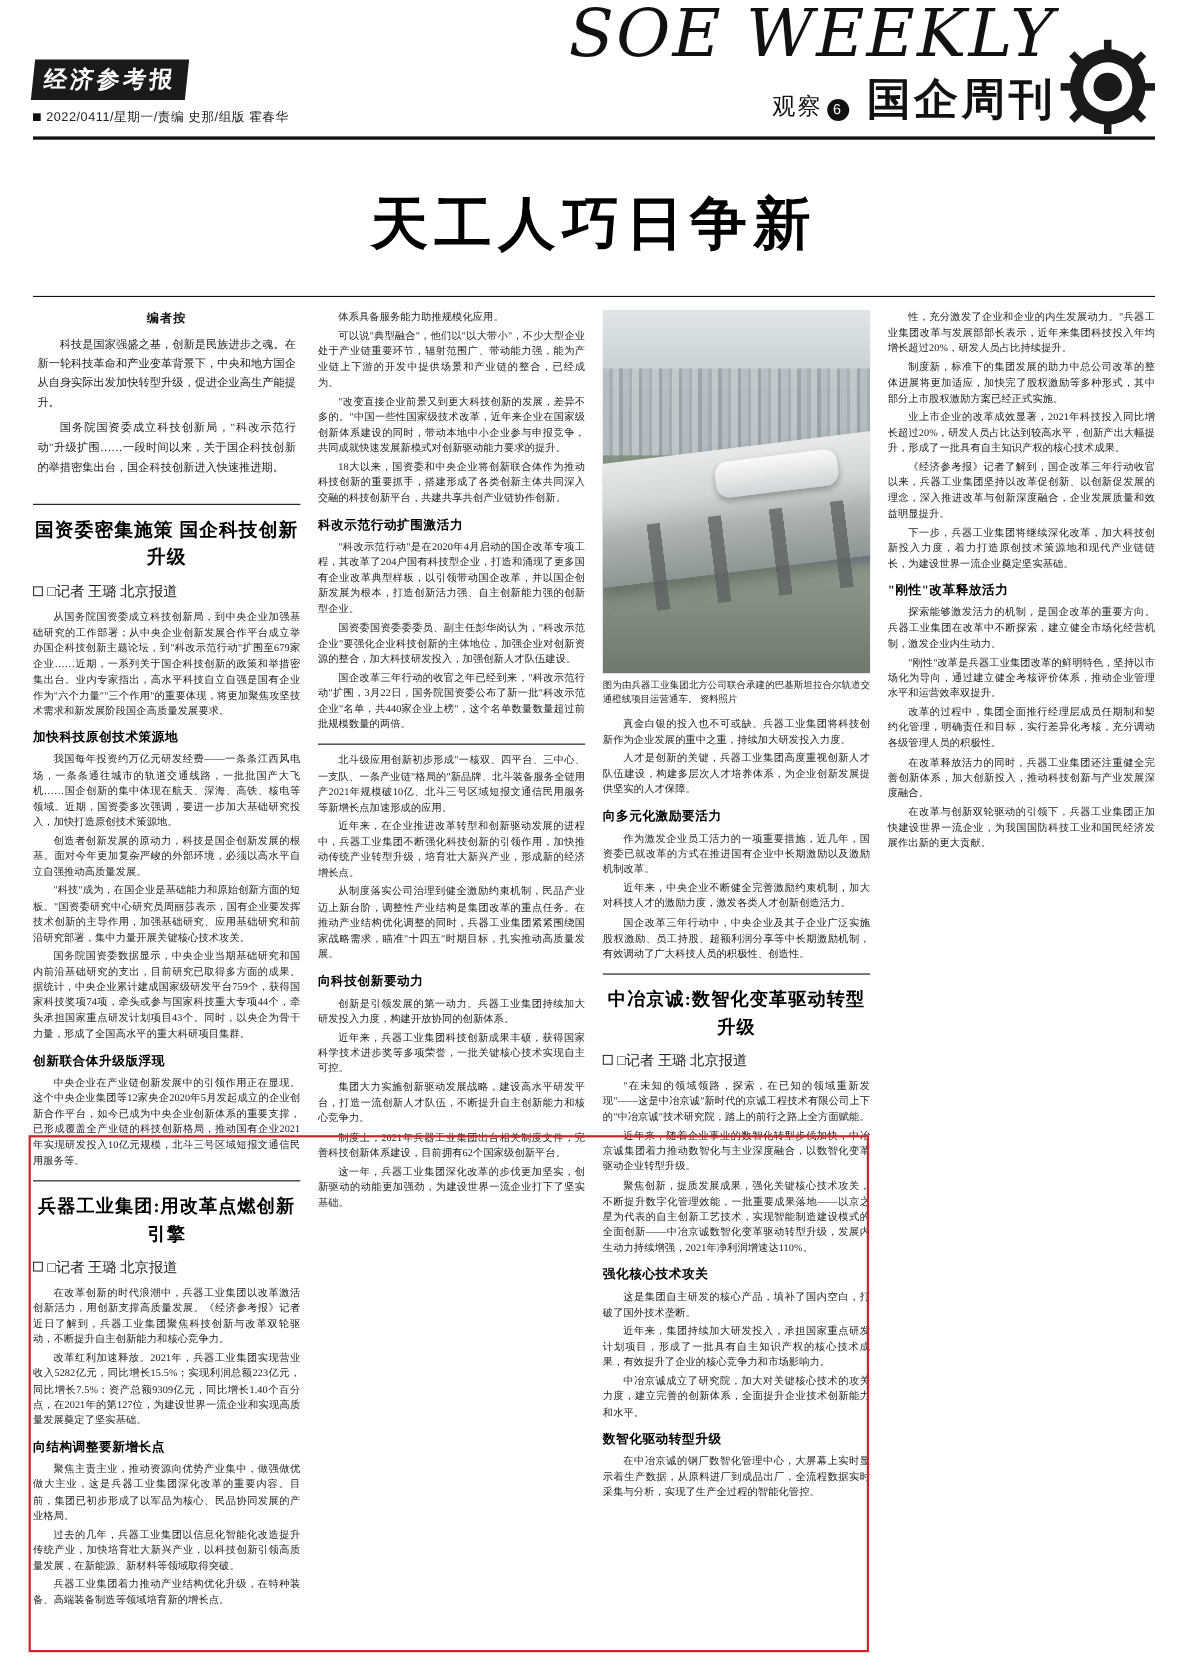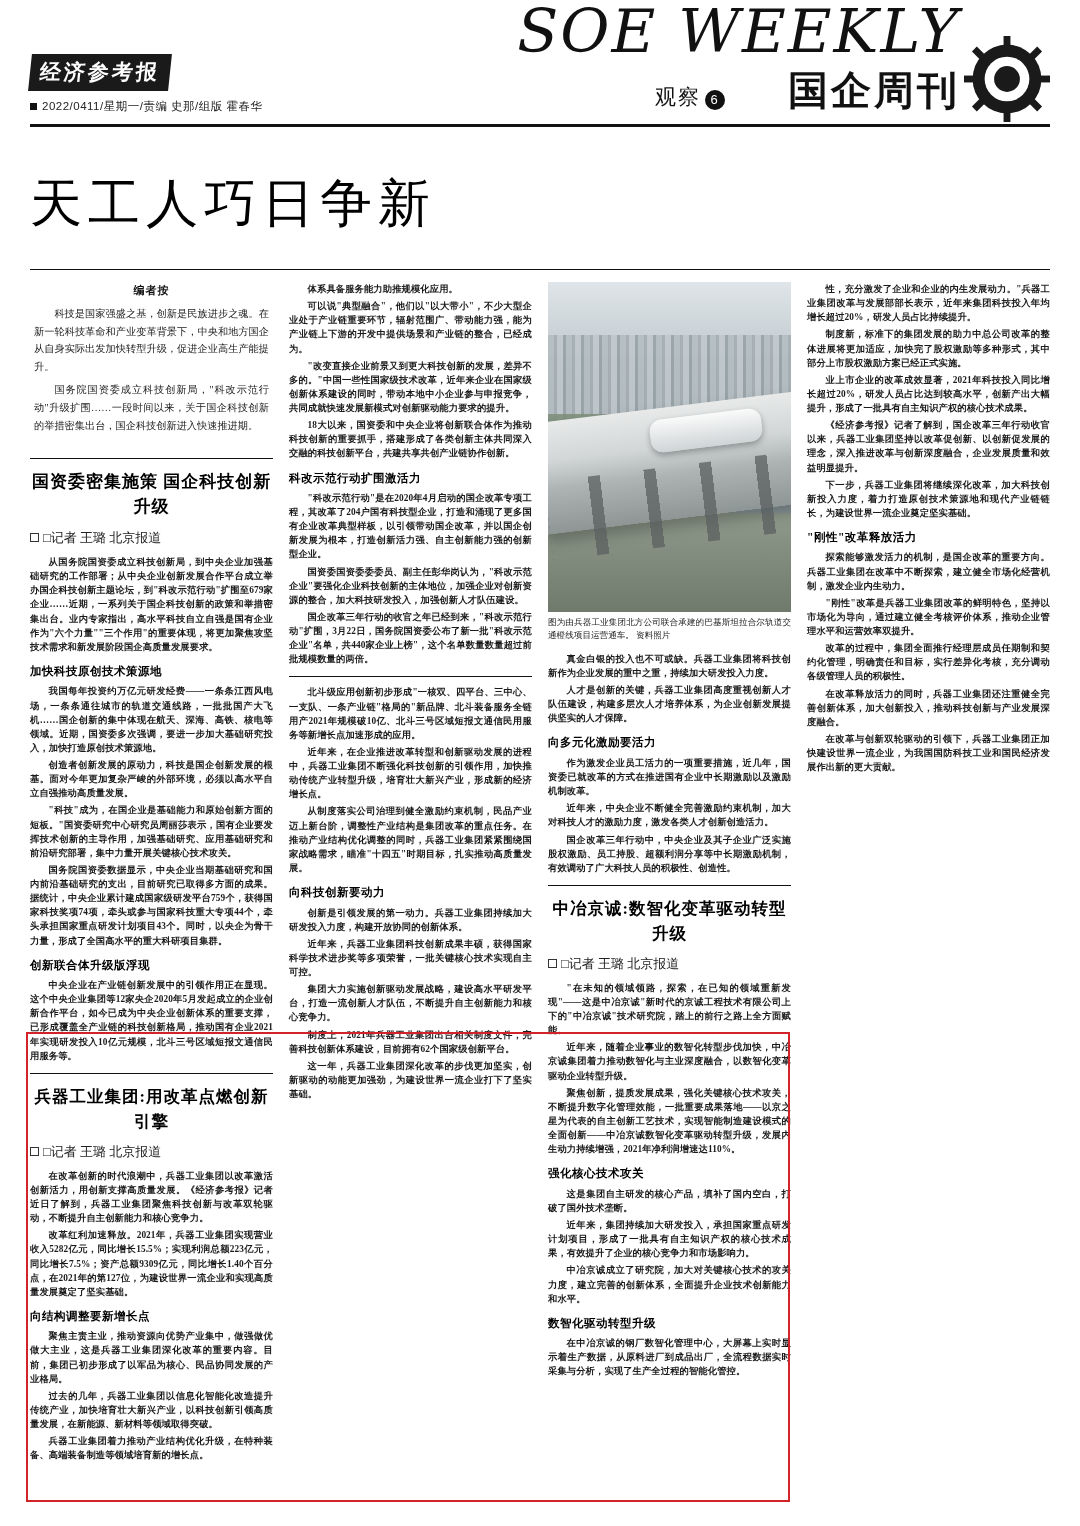--- a/index.html
+++ b/index.html
@@ -101,35 +101,34 @@
     text-align: center;
     margin-left: 4px;
     font-family: "Liberation Sans", sans-serif;
   }
   .cn-big {
     font-size: 40px;
     font-weight: bold;
     letter-spacing: 3px;
     color: #111;
     font-family: "Liberation Serif", serif;
-    margin-left: 47px;
   }
   .gear {
     position: absolute;
     right: 0;
     bottom: -4px;
     width: 86px;
     height: 86px;
   }
 
   
   .main-headline {
-    text-align: left;
+    text-align: center;
     font-size: 52px;
-    font-weight: normal;
+    font-weight: bold;
     letter-spacing: 6px;
     margin: 42px 0 30px 0;
     color: #000;
   }
 
   .rule-thin {
     border-top: 1px solid #111;
     margin-bottom: 12px;
   }
 
@@ -147,21 +146,20 @@
   .col-b { width: 246px; }
   .col-c { width: 246px; }
   .col-d { width: 246px; }
 
   p.tx {
     margin: 0 0 3px 0;
     text-align: justify;
     text-indent: 2em;
     color: #1a1a1a;
     letter-spacing: 0.1px;
-    font-weight: bold;
   }
   .byline {
     font-size: 13px;
     margin: 5px 0 7px 0;
     color: #222;
   }
   .byline .box {
     display: inline-block;
     width: 7px;
     height: 7px;

